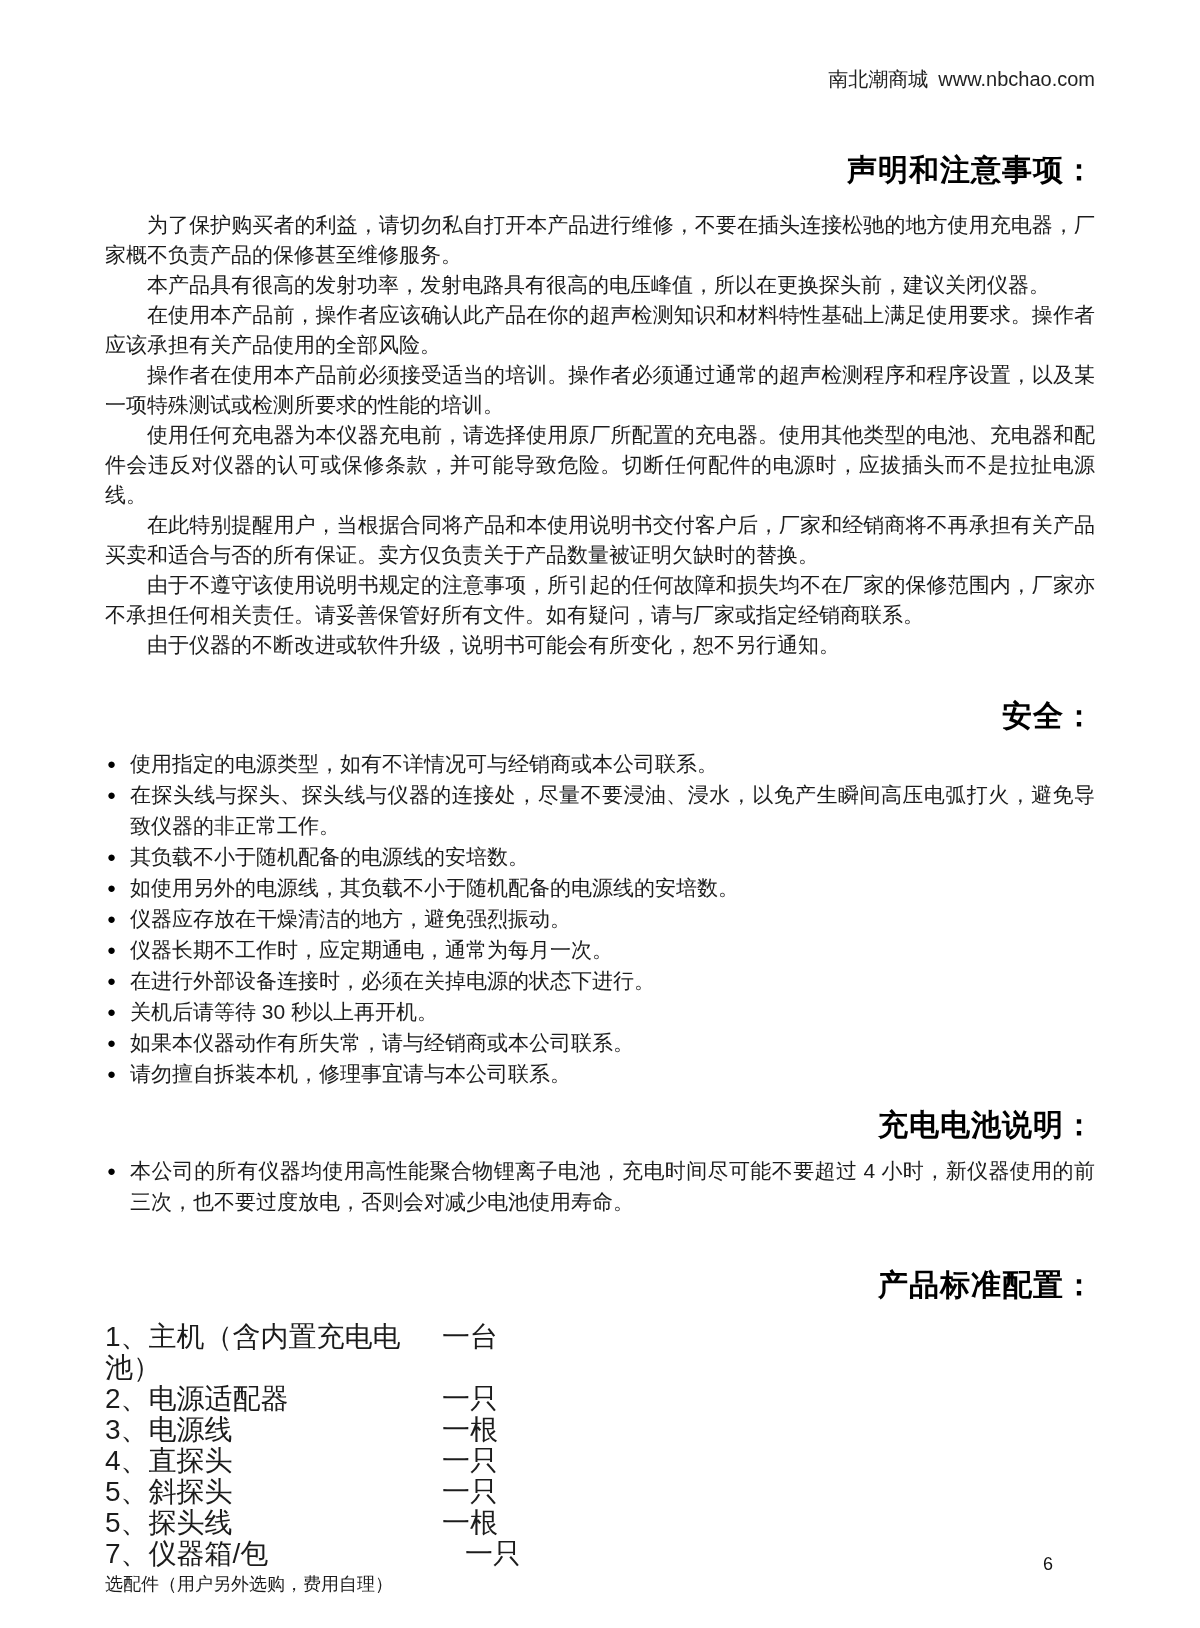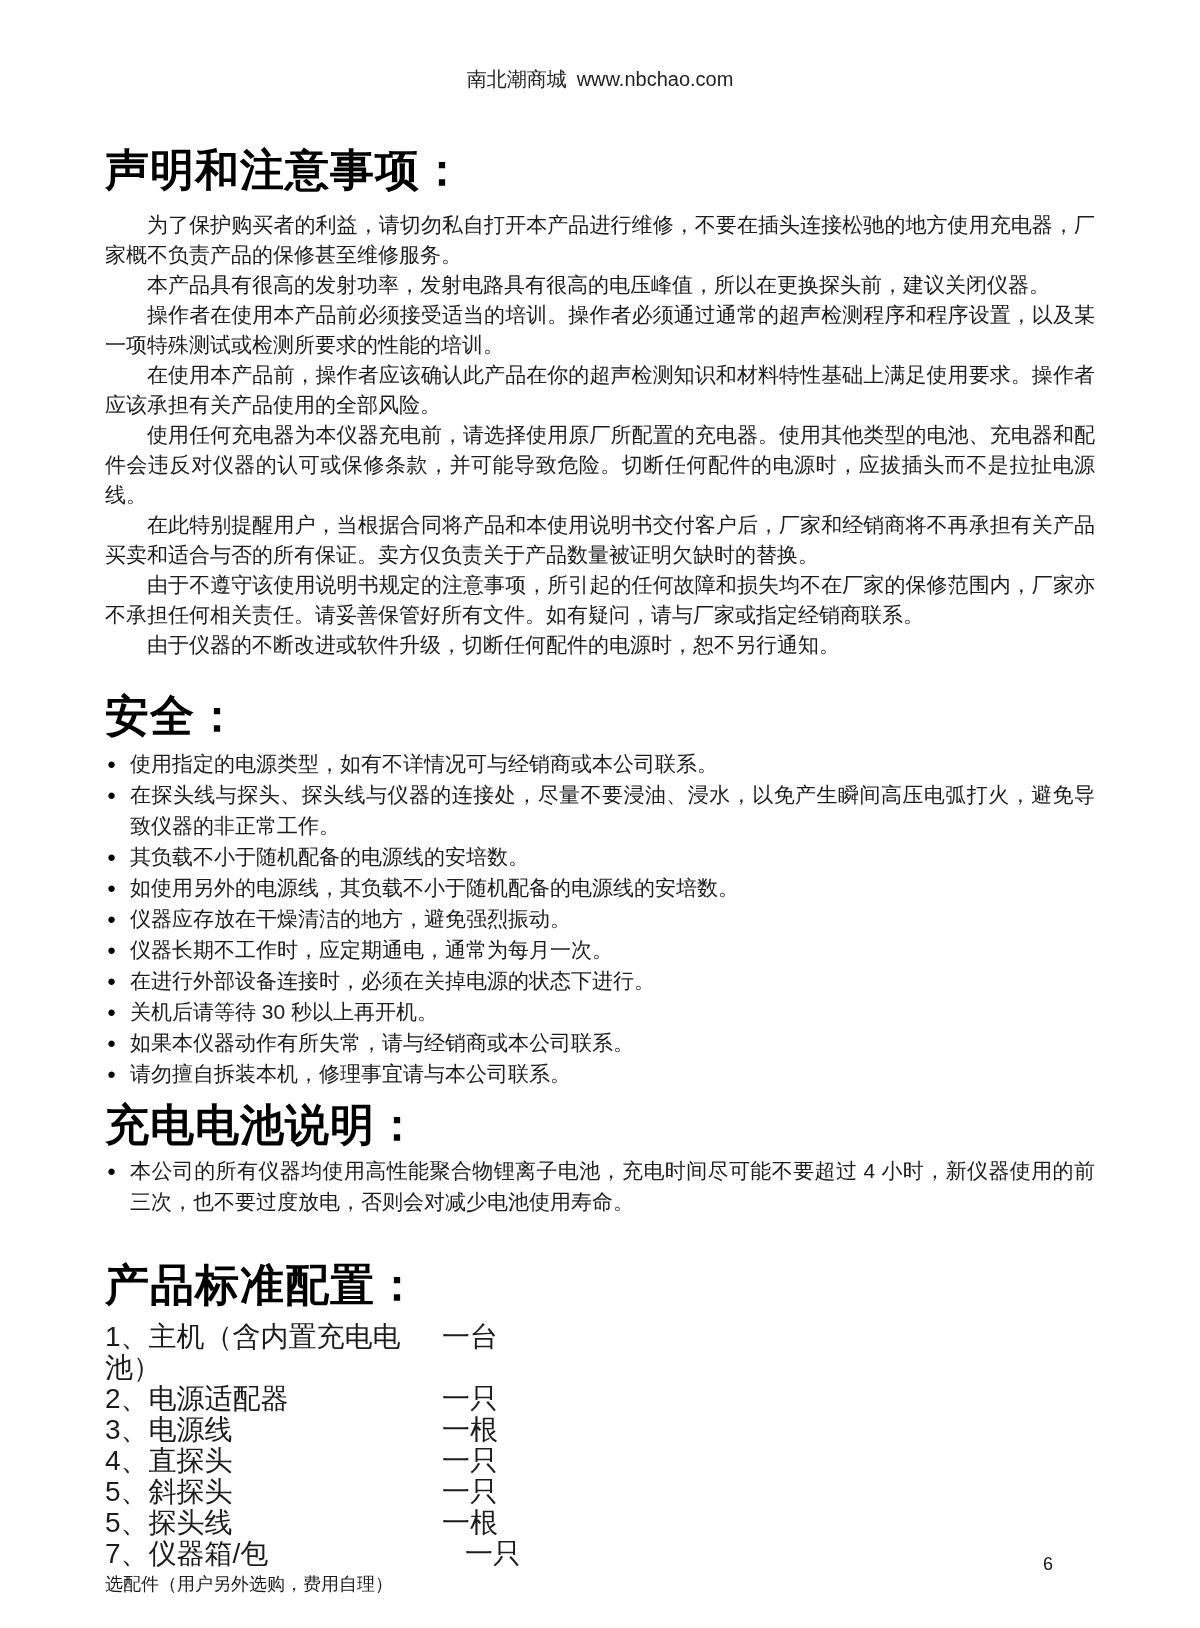--- a/index.html
+++ b/index.html
@@ -12,34 +12,35 @@
     width: 1200px;
     height: 1628px;
     background: #ffffff;
     box-sizing: border-box;
     padding: 66px 105px 0 105px;
     overflow: hidden;
     font-family: "Liberation Sans", "DejaVu Sans", sans-serif;
     color: #1c1c1c;
   }
   .header {
-    text-align: center;
+    text-align: right;
     font-size: 20px;
     line-height: 26px;
     color: #222;
     white-space: nowrap;
   }
   .header .site-name { margin-right: 10px; }
   h1 {
     margin: 0;
-    font-size: 44px;
+    font-size: 30px;
     line-height: 44px;
     font-weight: bold;
     color: #000;
     letter-spacing: 1px;
+    text-align: right;
   }
   .h-declarations { margin-top: 56px; }
   .h-safety       { margin-top: 34px; }
   .h-battery      { margin-top: 14px; }
   .h-config       { margin-top: 46px; }
 
   .paras { margin-top: 18px; }
   .paras p {
     margin: 0;
     font-size: 21px;
@@ -100,26 +101,26 @@
 
   <div class="header">
     <span class="site-name">南北潮商城</span><span class="site-url">www.nbchao.com</span>
   </div>
 
   <h1 class="h-declarations">声明和注意事项：</h1>
 
   <div class="paras">
     <p>为了保护购买者的利益，请切勿私自打开本产品进行维修，不要在插头连接松驰的地方使用充电器，厂家概不负责产品的保修甚至维修服务。</p>
     <p>本产品具有很高的发射功率，发射电路具有很高的电压峰值，所以在更换探头前，建议关闭仪器。</p>
+    <p>在使用本产品前，操作者应该确认此产品在你的超声检测知识和材料特性基础上满足使用要求。操作者应该承担有关产品使用的全部风险。</p>
     <p>操作者在使用本产品前必须接受适当的培训。操作者必须通过通常的超声检测程序和程序设置，以及某一项特殊测试或检测所要求的性能的培训。</p>
-    <p>在使用本产品前，操作者应该确认此产品在你的超声检测知识和材料特性基础上满足使用要求。操作者应该承担有关产品使用的全部风险。</p>
     <p>使用任何充电器为本仪器充电前，请选择使用原厂所配置的充电器。使用其他类型的电池、充电器和配件会违反对仪器的认可或保修条款，并可能导致危险。切断任何配件的电源时，应拔插头而不是拉扯电源线。</p>
     <p>在此特别提醒用户，当根据合同将产品和本使用说明书交付客户后，厂家和经销商将不再承担有关产品买卖和适合与否的所有保证。卖方仅负责关于产品数量被证明欠缺时的替换。</p>
     <p>由于不遵守该使用说明书规定的注意事项，所引起的任何故障和损失均不在厂家的保修范围内，厂家亦不承担任何相关责任。请妥善保管好所有文件。如有疑问，请与厂家或指定经销商联系。</p>
-    <p>由于仪器的不断改进或软件升级，切断任何配件的电源时，恕不另行通知。</p>
+    <p>由于仪器的不断改进或软件升级，说明书可能会有所变化，恕不另行通知。</p>
   </div>
 
   <h1 class="h-safety">安全：</h1>
 
   <ul class="bullets">
     <li class="bullet-item"><span class="bullet-glyph">●</span><span class="bullet-text">使用指定的电源类型，如有不详情况可与经销商或本公司联系。</span></li>
     <li class="bullet-item"><span class="bullet-glyph">●</span><span class="bullet-text">在探头线与探头、探头线与仪器的连接处，尽量不要浸油、浸水，以免产生瞬间高压电弧打火，避免导致仪器的非正常工作。</span></li>
     <li class="bullet-item"><span class="bullet-glyph">●</span><span class="bullet-text">其负载不小于随机配备的电源线的安培数。</span></li>
     <li class="bullet-item"><span class="bullet-glyph">●</span><span class="bullet-text">如使用另外的电源线，其负载不小于随机配备的电源线的安培数。</span></li>
     <li class="bullet-item"><span class="bullet-glyph">●</span><span class="bullet-text">仪器应存放在干燥清洁的地方，避免强烈振动。</span></li>

